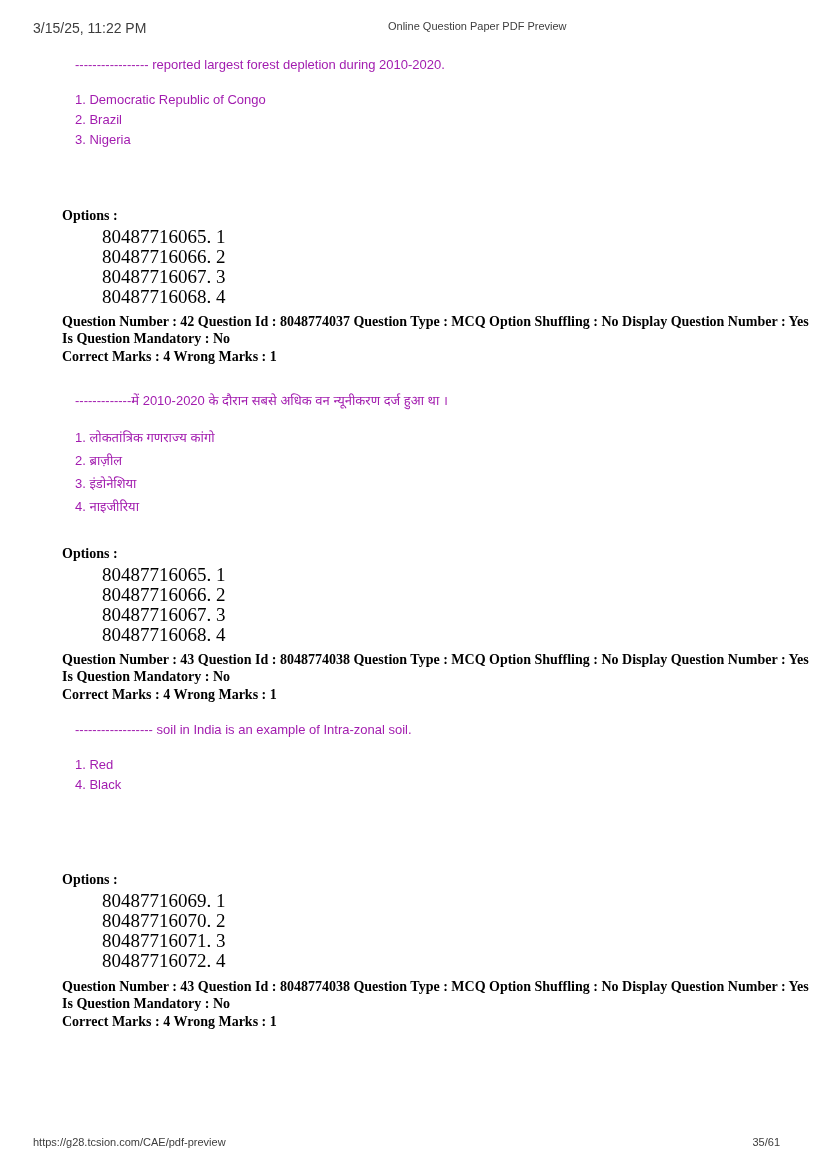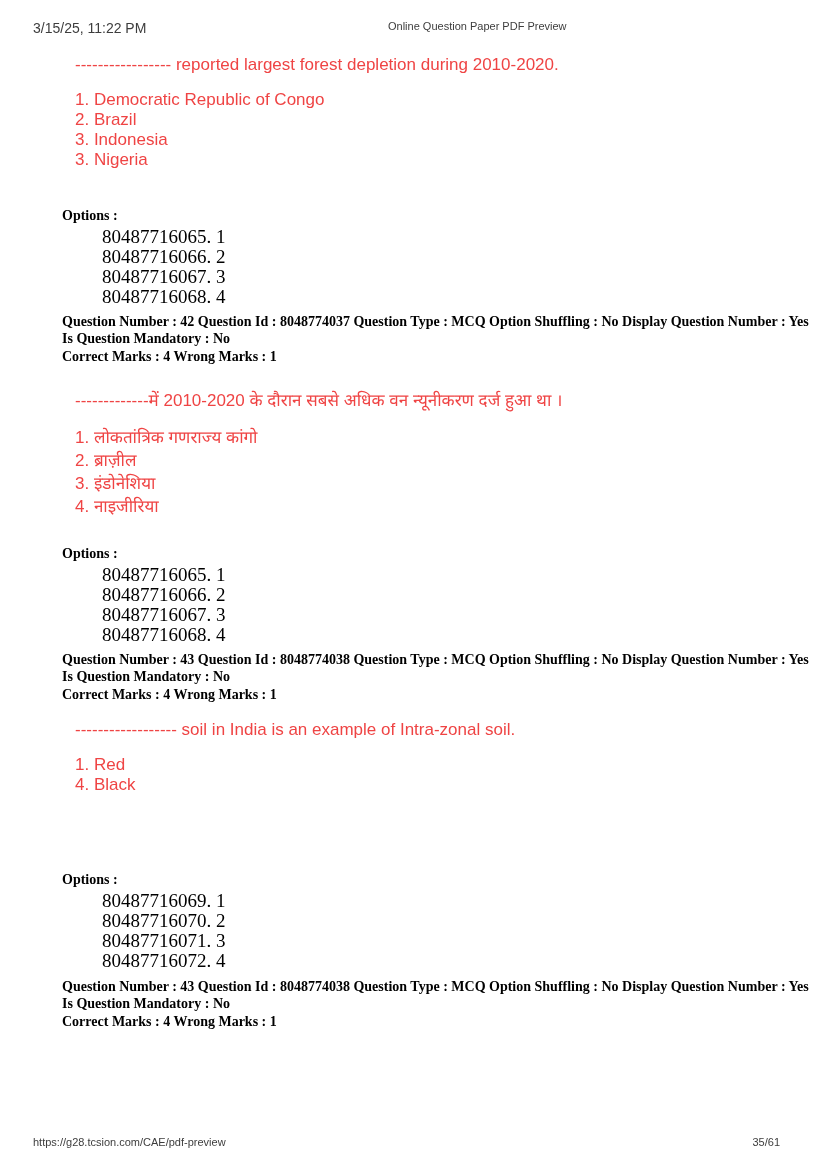--- a/index.html
+++ b/index.html
@@ -47,23 +47,23 @@
     top: 1136px;
     font-size: 11px;
     color: #3d3d3d;
     white-space: nowrap;
   }
 
   
   .qblock {
     position: absolute;
     left: 75px;
-    color: #ef4444;
+    color: #a21caf;
     font-family: "Liberation Sans", sans-serif;
-    font-size: 17px;
+    font-size: 13px;
   }
   .qblock .qline {
     line-height: 15px;
     white-space: nowrap;
   }
   .qblock .qchoices { margin-top: 18px; }
   .qblock .qchoice {
     line-height: 20px;
     white-space: nowrap;
   }
@@ -112,21 +112,20 @@
 <div class="page">
 
   <div class="hdr-date">3/15/25, 11:22 PM</div>
   <div class="hdr-title">Online Question Paper PDF Preview</div>
 
   <section class="qblock" style="top:57px">
     <div class="qline">----------------- reported largest forest depletion during 2010-2020.</div>
     <div class="qchoices">
       <div class="qchoice">1. Democratic Republic of Congo</div>
       <div class="qchoice">2. Brazil</div>
-      <div class="qchoice">3. Indonesia</div>
       <div class="qchoice">3. Nigeria</div>
     </div>
   </section>
 
   <section class="serifblock" style="top:192px">
     <div class="opts-label">Options :</div>
     <div class="opts-ids">
       <div class="opt-id">80487716065. 1</div>
       <div class="opt-id">80487716066. 2</div>
       <div class="opt-id">80487716067. 3</div>

